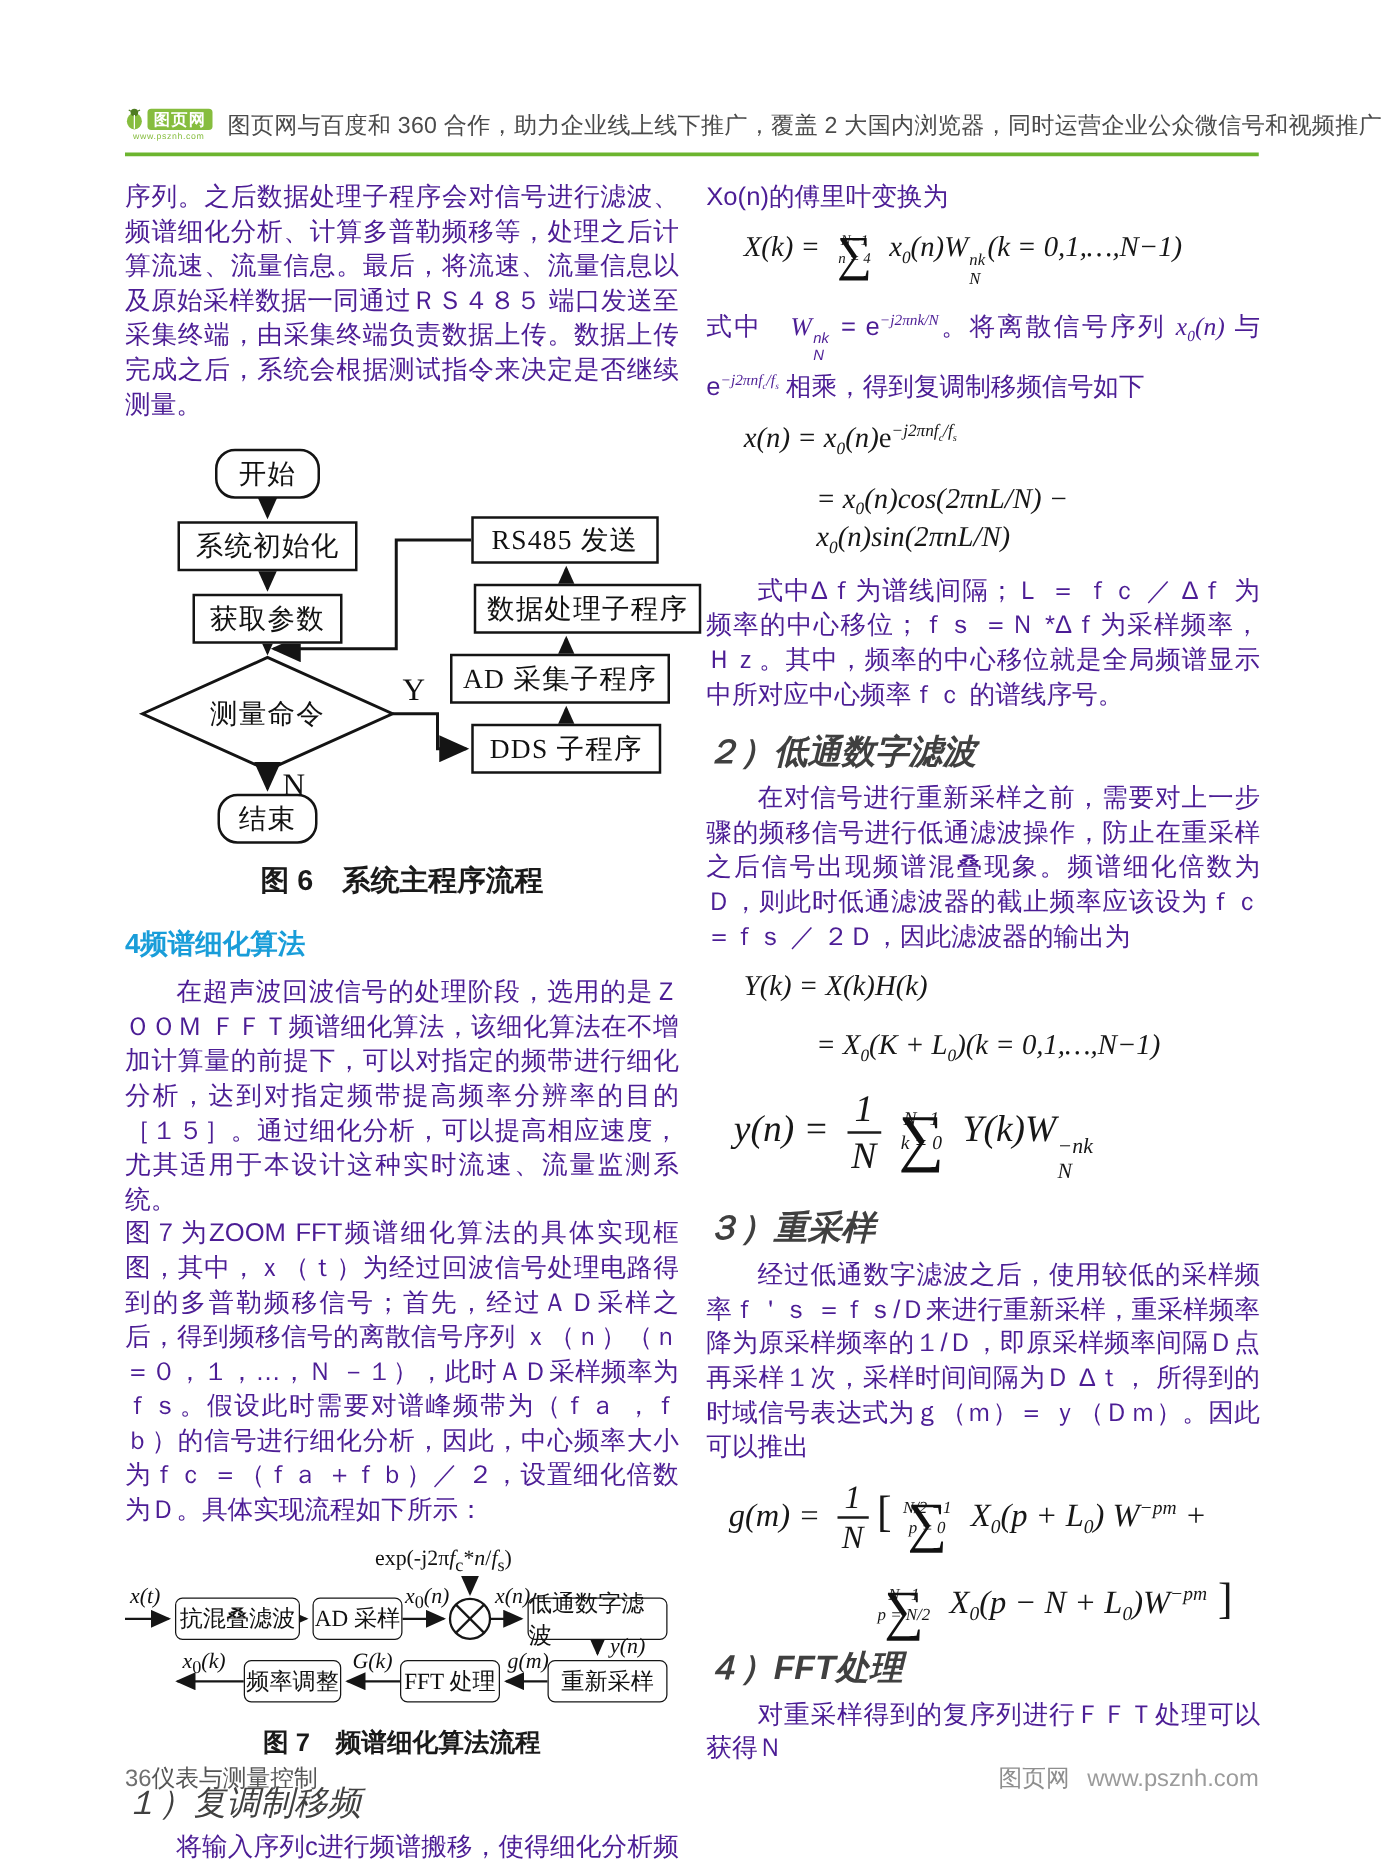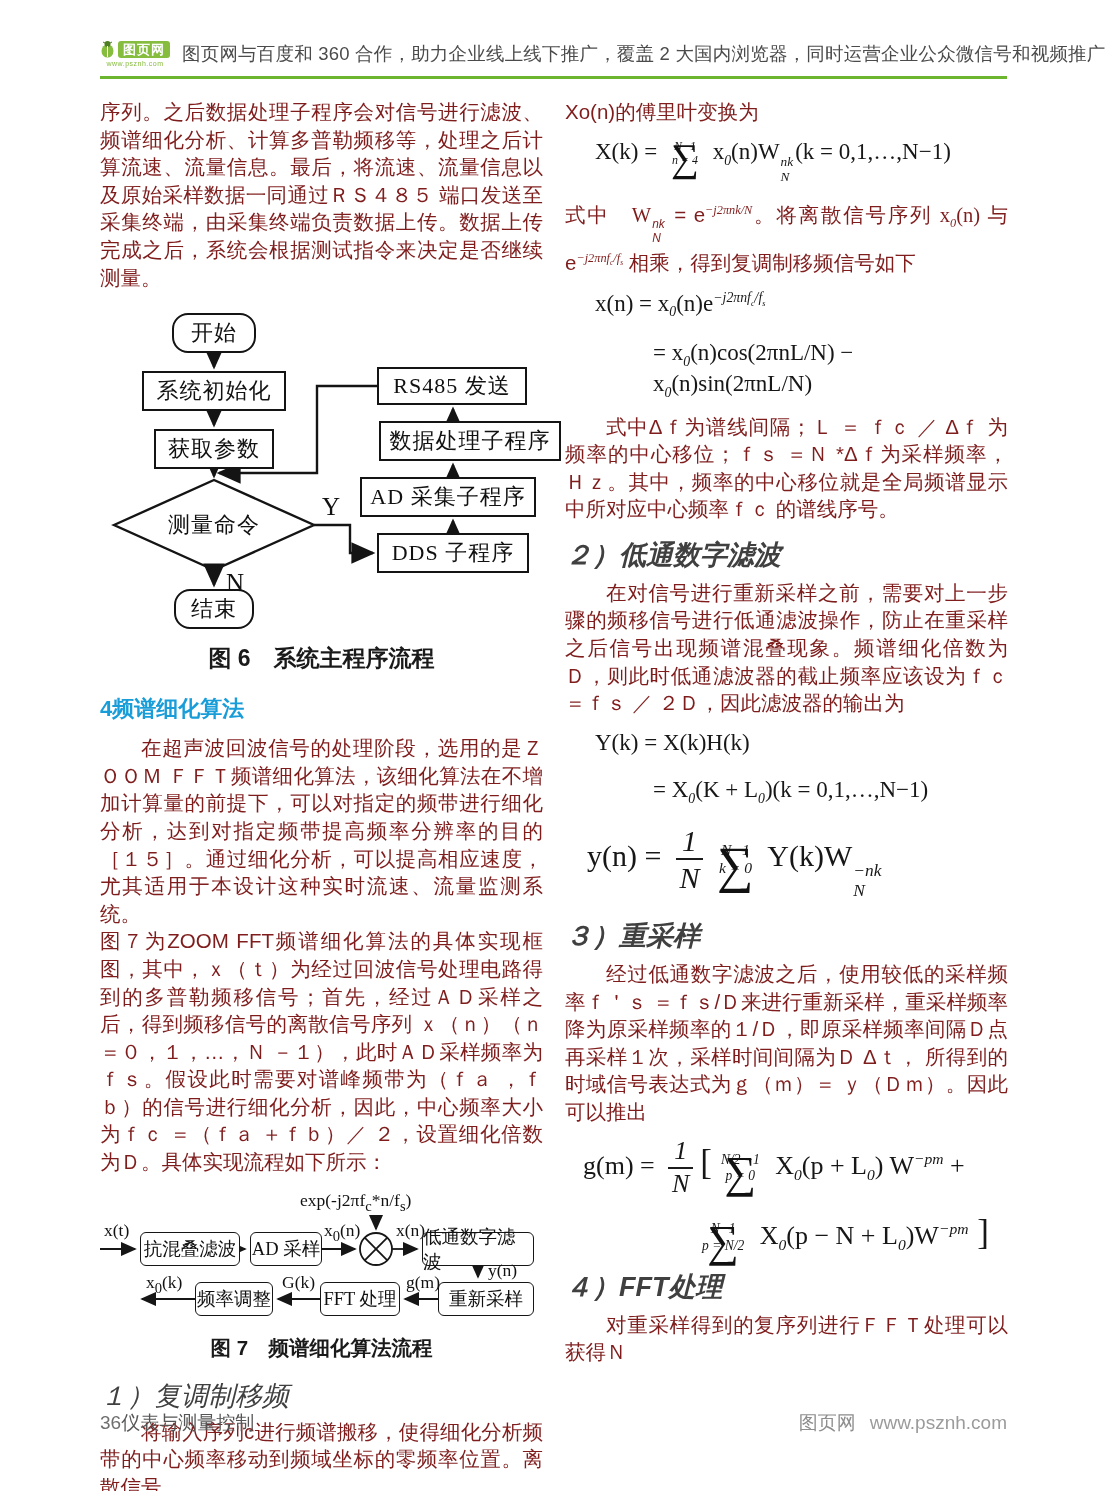--- a/index.html
+++ b/index.html
@@ -1,45 +1,45 @@
 <!DOCTYPE html>
 <html><head>
 <meta charset="utf-8">
 <style>
   *{margin:0;padding:0;box-sizing:border-box;}
   html,body{width:1107px;}
   body{height:1491px;background:#ffffff;position:relative;overflow:hidden;
        font-family:"Liberation Sans",sans-serif;color:#2e2e2e;}
-  .page{position:absolute;inset:0;padding:40px 100px 0 100px;}
+  .page{position:absolute;inset:0;padding:86px 100px 0 100px;}
 
   
   .hdr{display:flex;align-items:center;gap:12px;padding-bottom:9px;border-bottom:3px solid #6cb52f;}
   .logo{display:flex;flex-direction:column;align-items:center;line-height:1;flex:0 0 auto;}
   .logo-row{display:flex;align-items:center;gap:3px;}
   .bug{width:15px;height:18px;}
   .badge{background:#86bd3e;color:#fff;font-weight:bold;font-size:13px;padding:2px 5px;border-radius:3px;letter-spacing:1px;}
   .logo-url{font-size:7px;color:#86bd3e;margin-top:2px;letter-spacing:.5px;}
   .banner{font-size:18.5px;color:#4b4b4b;letter-spacing:.2px;white-space:nowrap;}
 
   
   .cols{display:flex;gap:22px;margin-top:19px;}
   .col{width:443px;flex:0 0 443px;}
-  p.body{font-size:20.5px;line-height:27.6px;text-align:justify;color:#7f1d1d;}
+  p.body{font-size:20.5px;line-height:27.6px;text-align:justify;color:#4c1d95;}
   p.ind{text-indent:2em;}
   .subhead{font-size:27px;font-weight:bold;color:#404040;margin:14px 0 6px;font-style:italic;}
   .subhead.plain{font-weight:normal;margin:16px 0 4px;}
   .sec-head{font-size:22px;font-weight:bold;color:#199dd9;margin:20px 0 10px;}
 
   
   .formula{font-family:"Liberation Serif",serif;font-size:23px;color:#171717;margin:12px 0 12px 30px;line-height:1.25;}
   .formula.cont{margin-left:88px;margin-top:18px;}
   .formula.xl{font-size:30px;margin:18px 0 18px 22px;}
   .formula.lg{font-size:26px;margin-left:18px;}
   .formula.lg.cont2{margin-left:128px;margin-top:4px;}
-  .it{font-family:"Liberation Serif",serif;}
+  .it{font-style:italic;font-family:"Liberation Serif",serif;}
   .formula sub,.formula sup,.mix sub,.mix sup{font-size:.6em;font-style:italic;font-family:"Liberation Serif",serif;}
   .ss{display:inline-flex;flex-direction:column;align-items:flex-start;vertical-align:-0.55em;font-size:.58em;line-height:1.15;margin:0 2px 0 1px;font-style:italic;}
   .sum{display:inline-flex;flex-direction:column;align-items:center;vertical-align:middle;margin:0 9px;line-height:1;}
   .sum .sig{font-size:1.7em;line-height:.95;font-style:normal;}
   .sum .lim{font-size:.52em;font-style:italic;line-height:1.2;}
   .frac{display:inline-flex;flex-direction:column;align-items:center;vertical-align:middle;margin:0 7px;line-height:1.1;font-style:italic;}
   .frac .num{border-bottom:2px solid #1c1c1c;padding:0 6px 1px;}
   .frac .den{padding-top:1px;}
   .big{font-size:1.35em;font-style:normal;}
   .mix{font-size:20.5px;line-height:29px;text-align:justify;}

